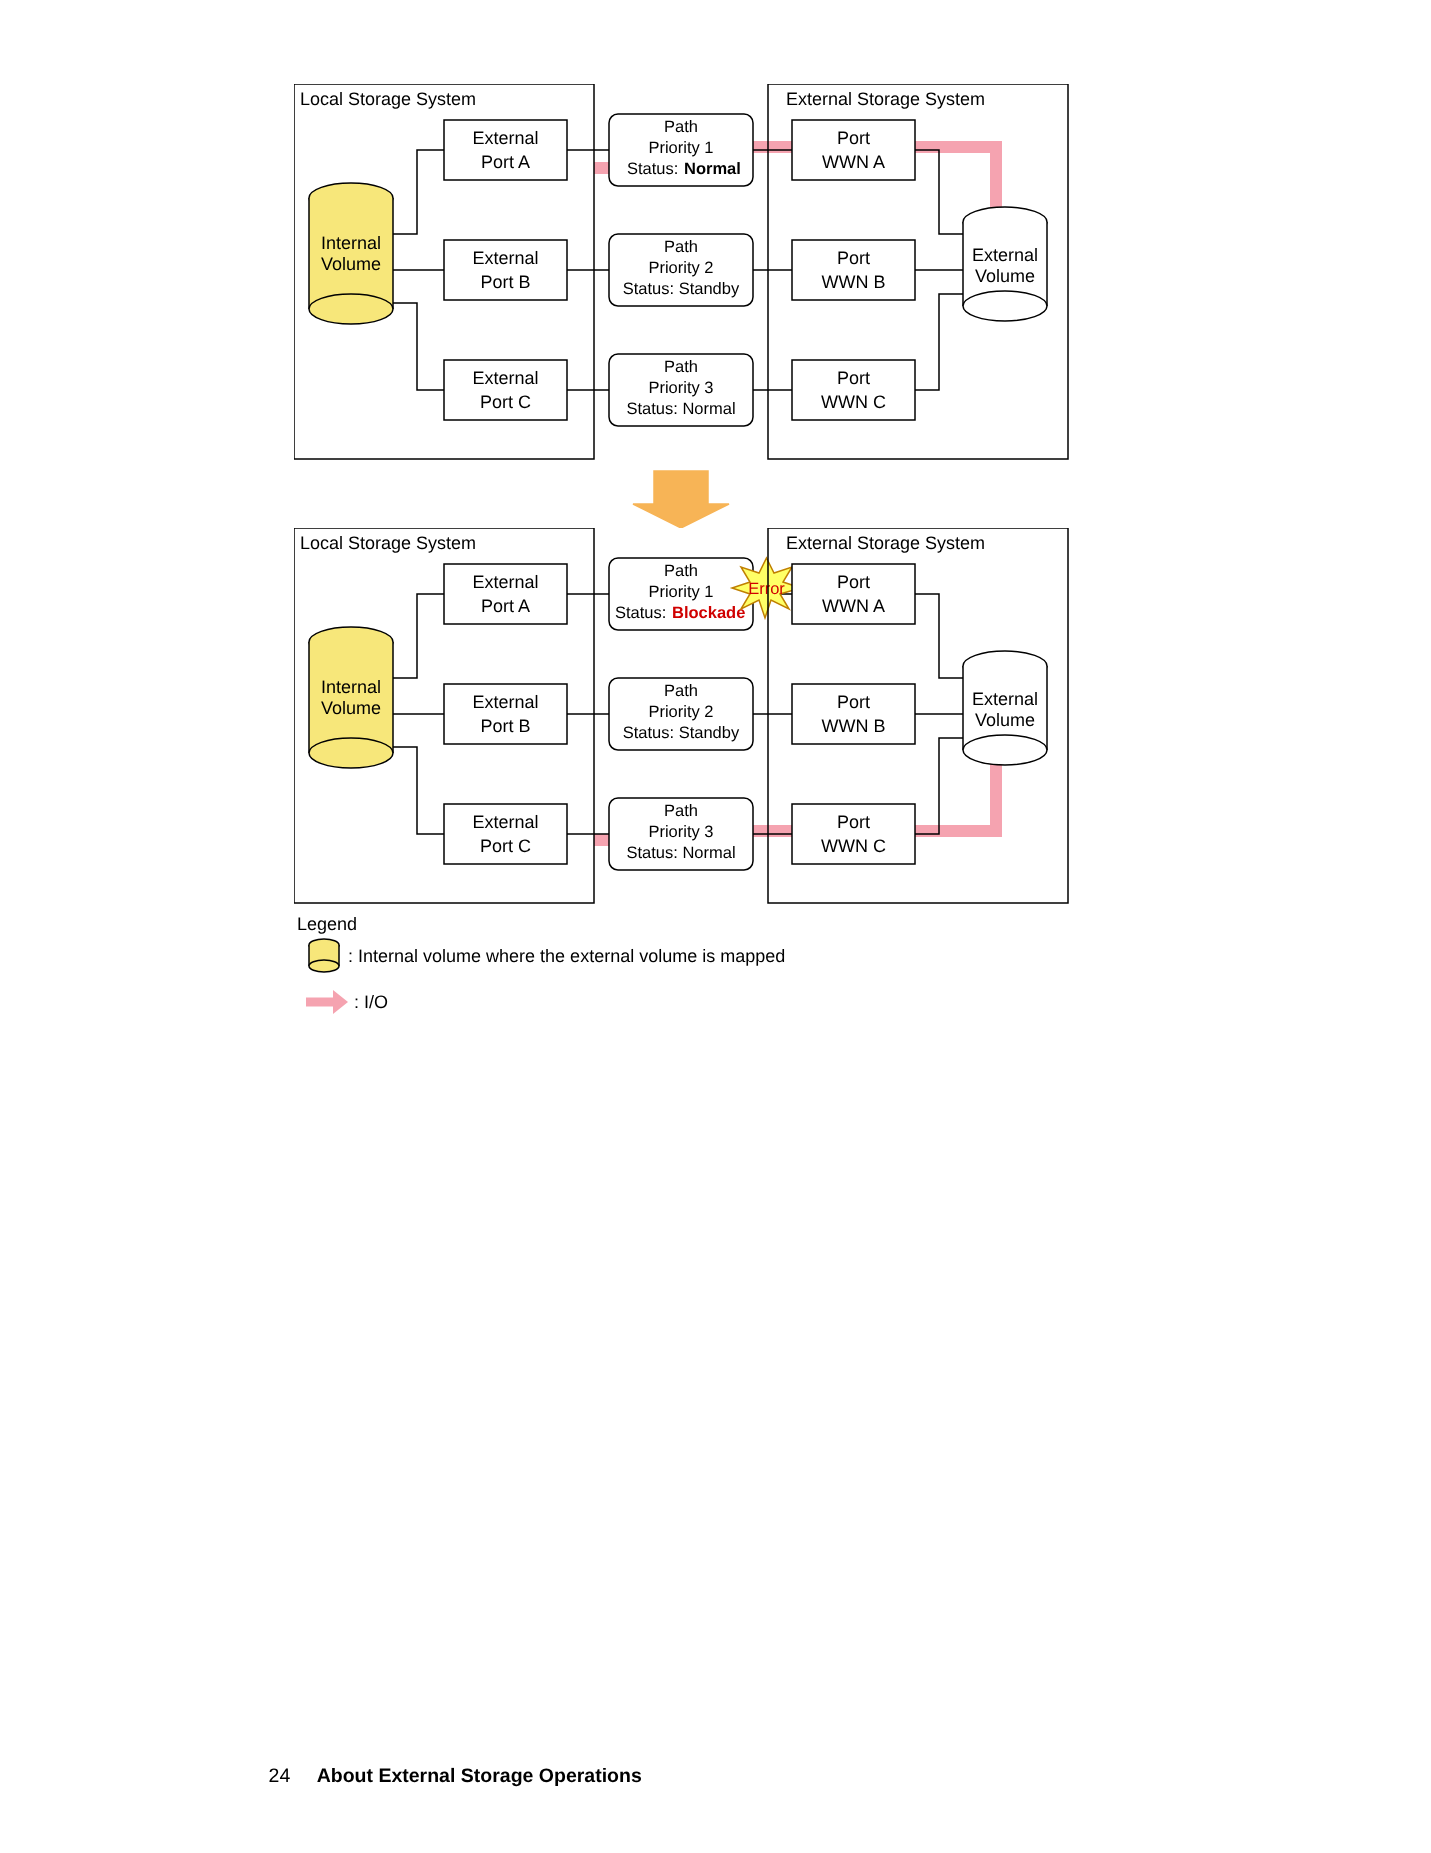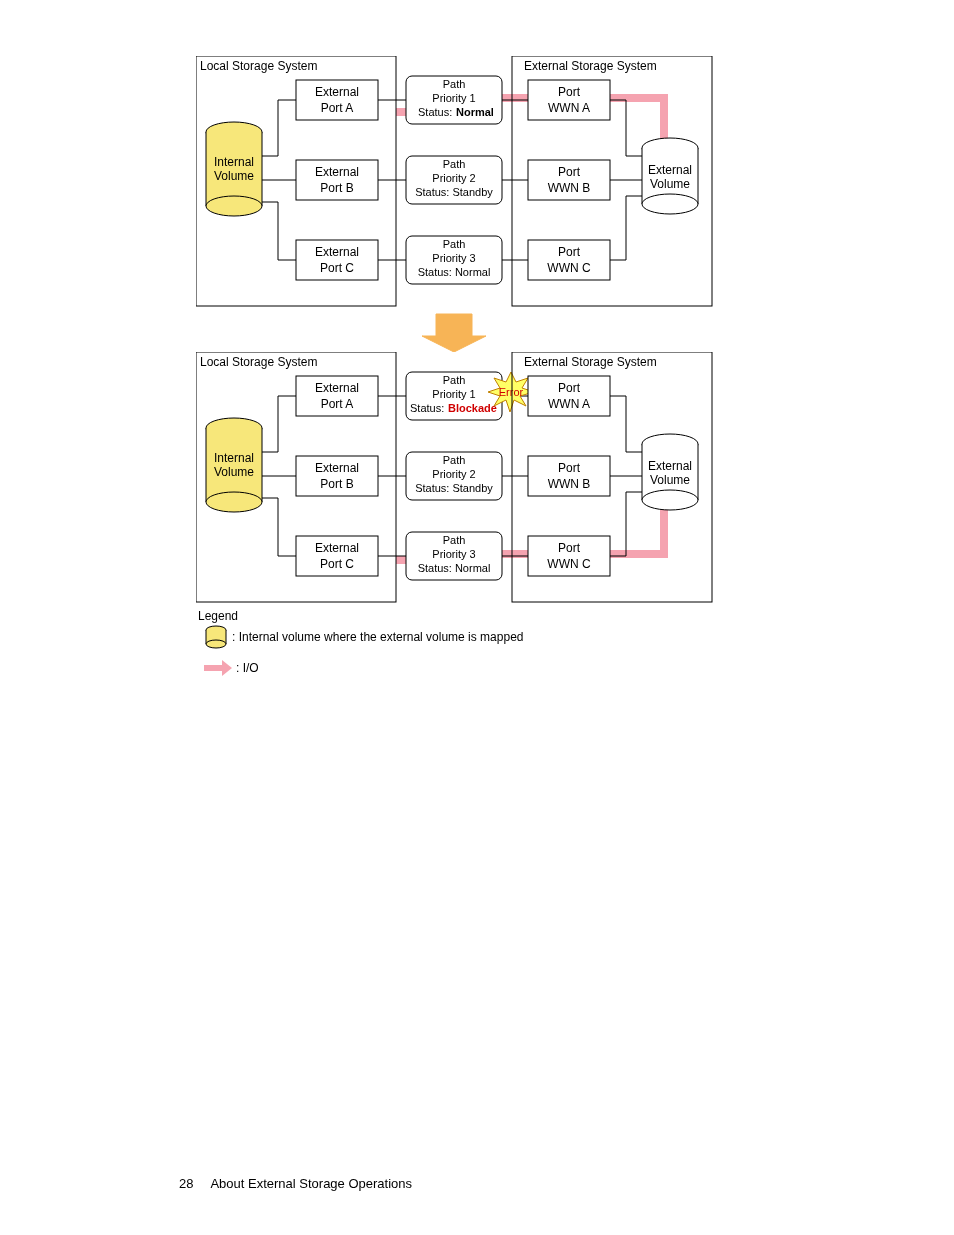--- a/index.html
+++ b/index.html
@@ -2,21 +2,21 @@
 <html><head>
 <meta charset="utf-8">
 <style>
   html, body { margin:0; padding:0; background:#fff; font-family:Arial,Helvetica,sans-serif; color:#000; }
   .page { position:relative; width:875px; height:1235px; margin:0 auto; background:#fff; }
   .diagram-area { position:absolute; left:156px; top:56px; width:556px; height:296px; }
   svg { display:block; }
   .caption-line { position:absolute; left:156px; top:712px; font-size:15px; font-family:Arial,Helvetica,sans-serif; font-weight:700; color:#009ad4; }
   .footer { position:absolute; left:128px; top:1176px; font-size:13px; }
   .footer .pn { display:inline-block; width:26px; text-align:right; margin-right:14px; font-weight:400; }
-  .footer .sec { font-weight:400; }
+  .footer .sec { font-weight:700; }
 </style>
 </head>
 <body>
 
 <div class="page">
 
   <div class="diagram-area">
     <svg width="556" height="296">
 
       <path d="M47 72 L47 56 L271 56 L271 42 L468 42 L468 100 L458 100" stroke="#f5a3b0" stroke-width="8" fill="none"></path>
@@ -187,16 +187,16 @@
       <text x="36" y="289" font-size="12">: Internal volume where the external volume is mapped</text>
 
       <line x1="8" y1="316" x2="26" y2="316" stroke="#f5a3b0" stroke-width="6"></line>
       <polygon points="26,308 26,324 36,316" fill="#f5a3b0"></polygon>
       <text x="40" y="320" font-size="12">: I/O</text>
     </svg>
   </div>
 
 
   <div class="footer">
-    <span class="pn">28</span>
+    <span class="pn">24</span>
     <span class="sec">About External Storage Operations</span>
   </div>
 </div>
 
 </body></html>

